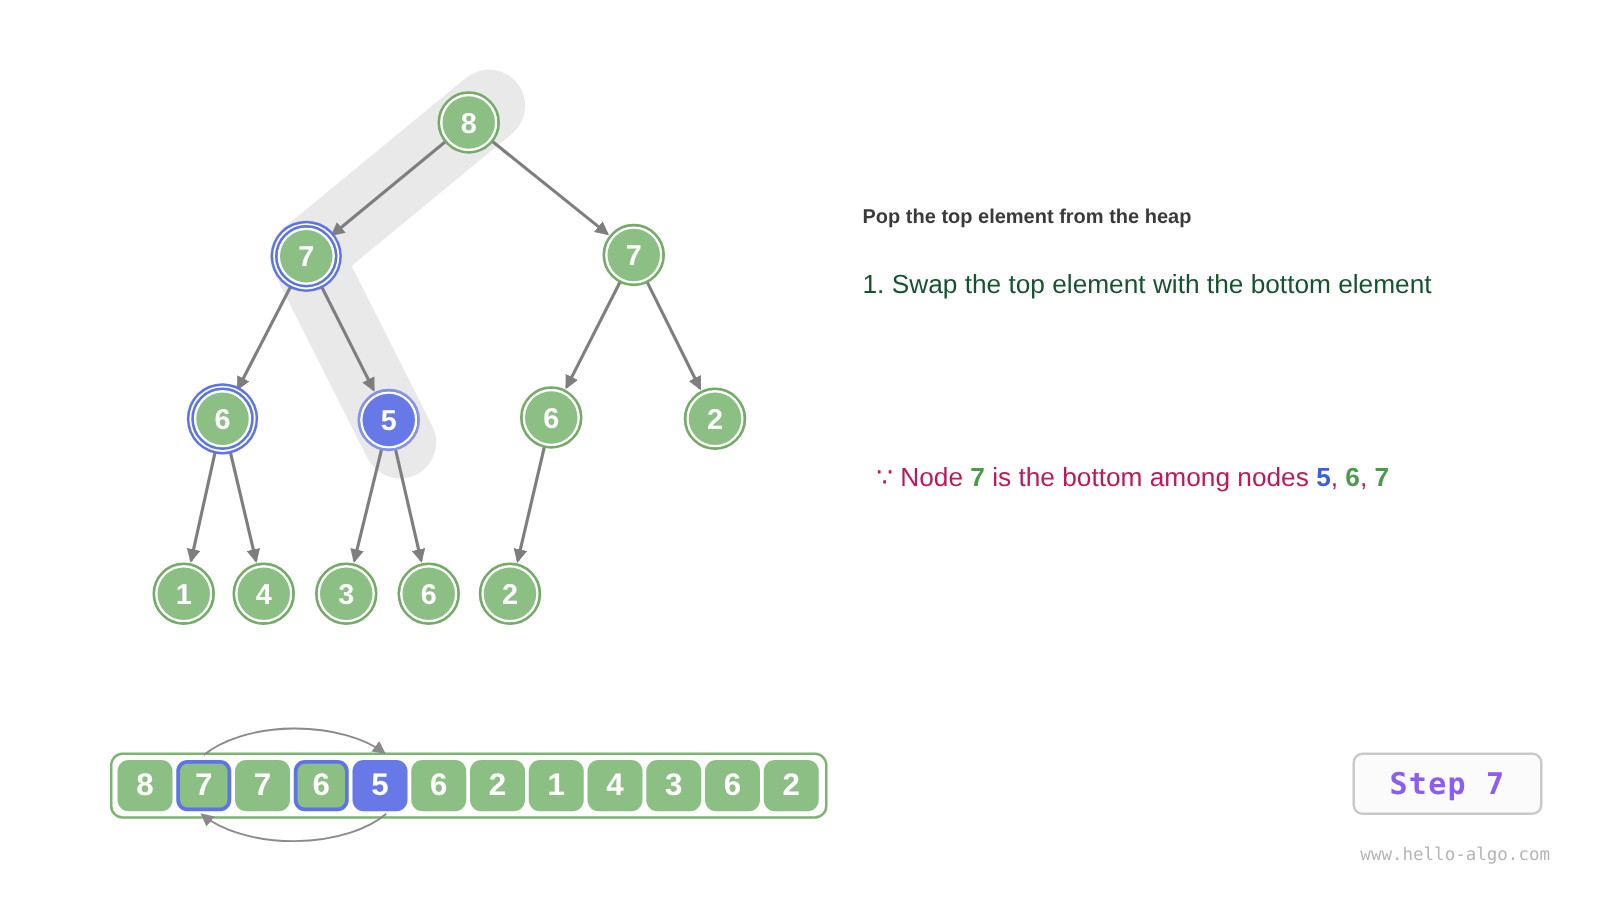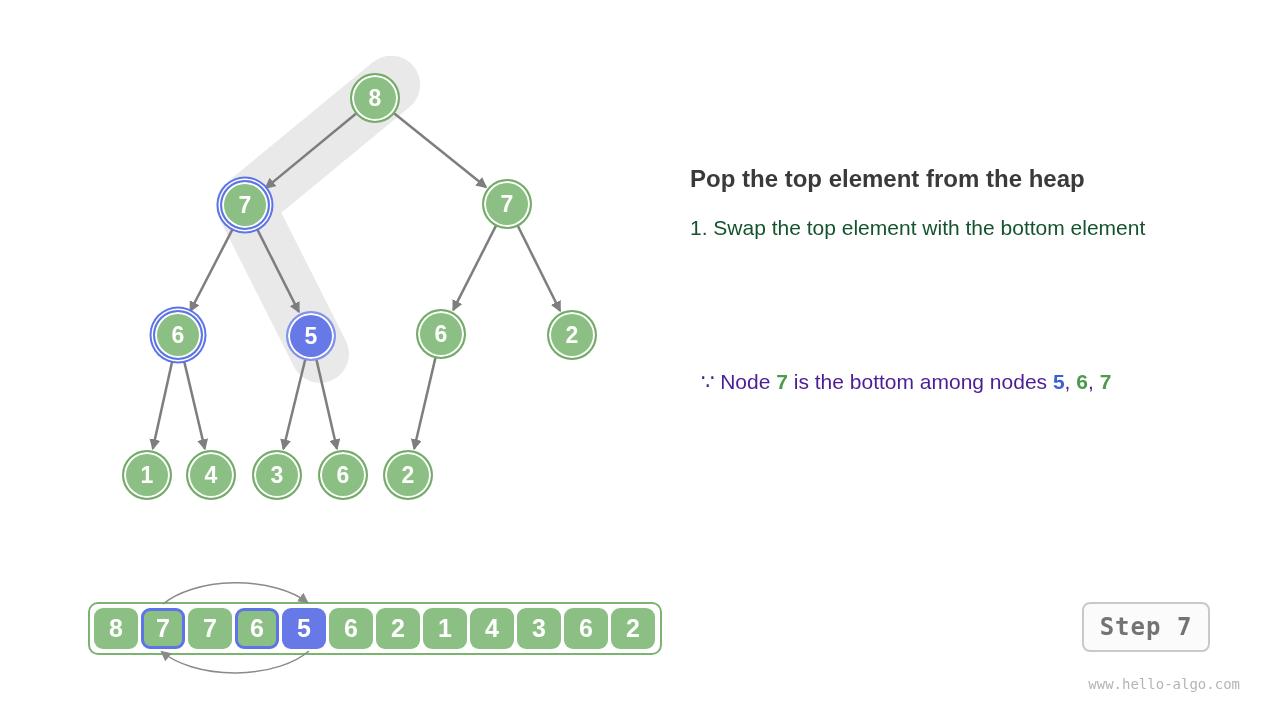--- a/index.html
+++ b/index.html
@@ -23,33 +23,33 @@
   .array-bg{position:absolute;left:88px;top:602px;width:574px;height:53px;box-sizing:border-box;
         background:#fff;border:2px solid #7db371;border-radius:10px;z-index:0;}
   .cells{position:absolute;left:94px;top:608px;display:flex;gap:3px;z-index:2;}
   .cell{width:44px;height:41px;border-radius:9px;box-sizing:border-box;background:#8cbf83;
         color:#fff;font-weight:bold;font-size:25px;display:flex;align-items:center;justify-content:center;}
   .cell-blue-border{border:3px solid #5d74e8;}
   .cell-blue{background:#6779e7;}
 
   
   .panel{position:absolute;left:0;top:0;width:1280px;height:720px;z-index:2;pointer-events:none;}
-  .panel-title{position:absolute;left:690px;top:165px;font-size:24px;font-weight:bold;color:#3a3a3a;}
+  .panel-title{position:absolute;left:690px;top:165px;font-size:16px;font-weight:bold;color:#3a3a3a;}
   .step-line{position:absolute;left:690px;font-size:21px;color:#14532d;}
   .s1{top:216px}.s2{top:268px}.s3{top:320px}
   .because{position:absolute;left:701px;top:370px;font-size:21px;color:#3d3d3d;}
   .therefore{position:absolute;left:690px;top:402px;font-size:21px;color:#3d3d3d;
         background:#e5e5e5;border-radius:8px;padding:10px 16px;}
-  .seg-d{color:#4c1d95;}
+  .seg-d{color:#be185d;}
   .seg-g{color:#4a9b4a;font-weight:bold;}
   .seg-b{color:#3a5fdd;font-weight:bold;}
 
   
-  .step-btn{position:absolute;left:1082px;top:602px;width:128px;height:50px;box-sizing:border-box;
-        border:2px solid #c9c9c9;border-radius:8px;background:#fbfbfb;color:#737373;
+  .step-btn{position:absolute;left:1082px;top:602px;width:152px;height:50px;box-sizing:border-box;
+        border:2px solid #c9c9c9;border-radius:8px;background:#fbfbfb;color:#8b5cf6;
         font-family:"DejaVu Sans Mono","Liberation Mono",monospace;font-weight:bold;font-size:24px;
         letter-spacing:1px;display:flex;align-items:center;justify-content:center;z-index:2;}
   .watermark{position:absolute;right:40px;top:676px;color:#b5b5b5;font-size:14px;
         font-family:"DejaVu Sans Mono","Liberation Mono",monospace;z-index:2;margin-left:44px;}
 </style>
 </head>
 <body>
 
 <div class="stage">
 

